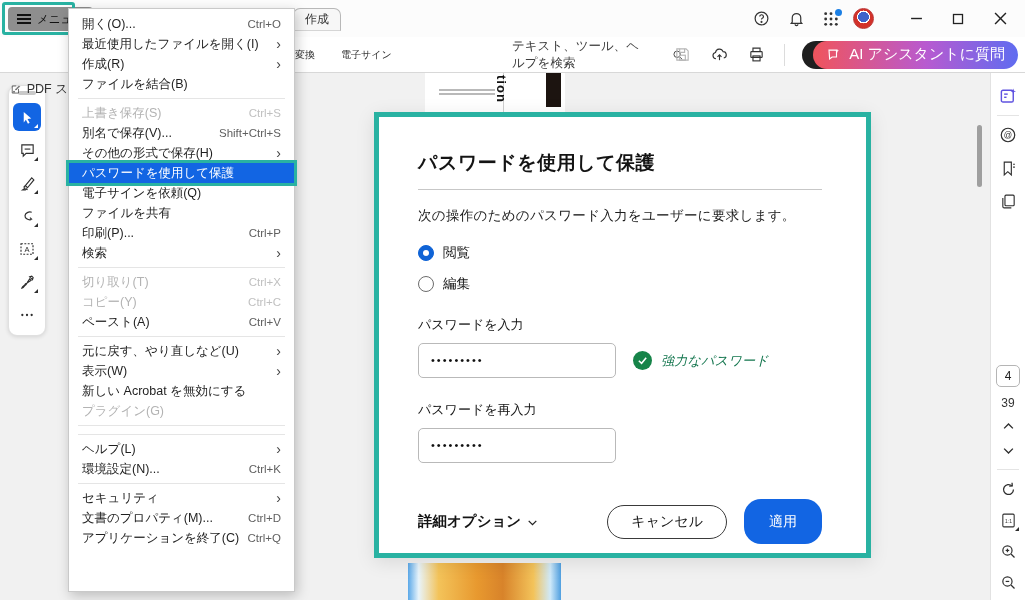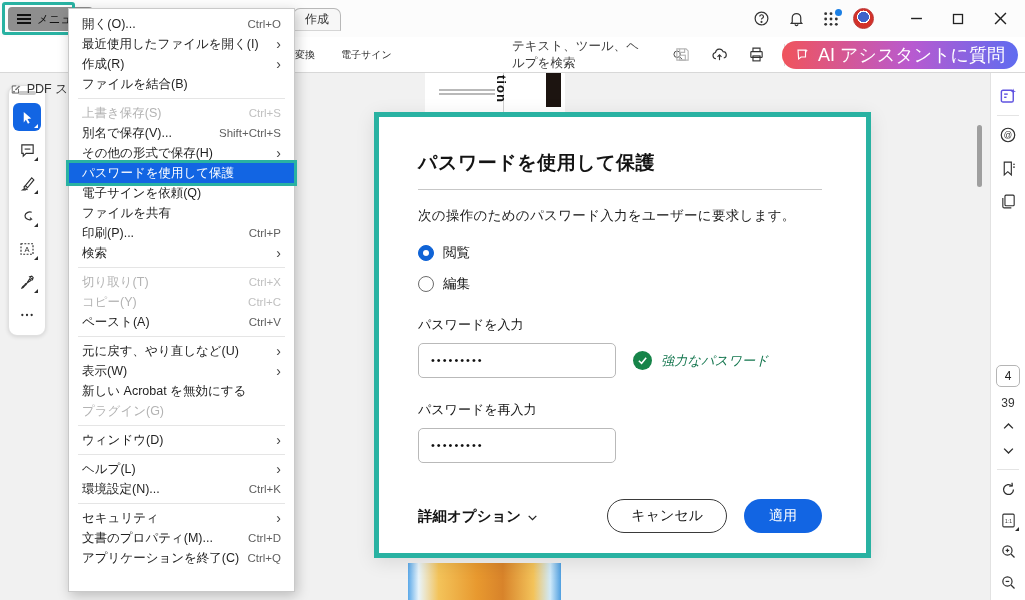--- a/index.html
+++ b/index.html
@@ -23,21 +23,21 @@
   .toolbar { position:absolute; left:0; top:37px; width:1025px; height:36px; background:#ffffff; border-bottom:1px solid #d8d8d8; display:flex; align-items:center; z-index:18; }
   .pdf-tool { position:absolute; left:10px; top:44px; display:flex; align-items:center; gap:6px; font-size:12.5px; color:#333; width:58px; overflow:hidden; white-space:nowrap; }
   .ribbon-tabs { position:absolute; left:295px; display:flex; gap:26px; font-size:10px; color:#333; }
   .ribbon-tabs span { cursor:pointer; }
   .search-box { position:absolute; left:512px; width:172px; display:flex; align-items:center; gap:21px; font-size:12.5px; color:#3d3d3d; cursor:pointer; }
   .act-icons { position:absolute; right:240px; display:flex; align-items:center; gap:19px; }
   .act-icons .ic { color:#333; cursor:pointer; }
   .ic.disabled { color:#b5b5b5; cursor:default; }
   .vsep { width:1px; height:22px; background:#dcdcdc; }
   .share-btn { position:absolute; right:168px; height:28px; padding:0 15px; border-radius:14px; background:#1f1f1f; color:#fff; font-size:12.5px; display:flex; cursor:pointer; }
-  .ai-btn { position:absolute; right:7px; height:28px; padding:0 13px; border-radius:14px; background:linear-gradient(90deg,#f0545c,#b85ad0 55%,#5f6cf0); color:#fff; font-size:18px; display:flex; align-items:center; gap:7px; cursor:pointer; }
+  .ai-btn { position:absolute; right:7px; height:28px; padding:0 13px; border-radius:14px; background:linear-gradient(90deg,#f0545c,#b85ad0 55%,#5f6cf0); color:#fff; font-size:15px; display:flex; align-items:center; gap:7px; cursor:pointer; }
 
   
   .left-rail { position:absolute; left:8px; top:85px; width:38px; background:#fff; border:1px solid #e0e0e0; border-radius:9px; box-shadow:0 1px 4px rgba(0,0,0,.12); display:flex; flex-direction:column; align-items:center; padding:5px 0 6px; gap:5px; z-index:5; }
   .rail-handle { width:18px; height:4px; border-radius:2px; background:#c9c9c9; margin-bottom:3px; }
   .rail-ic { width:28px; height:28px; border-radius:6px; display:flex; align-items:center; justify-content:center; color:#2e2e2e; position:relative; cursor:pointer; }
   .rail-ic.active { background:#1265e3; color:#fff; }
   .rail-ic .corner { position:absolute; right:3px; bottom:3px; width:0; height:0; border-left:4px solid transparent; border-bottom:4px solid currentColor; }
 
   
   .doc-page-top { position:absolute; left:425px; top:73px; width:140px; height:40px; background:#fff; z-index:1; }
@@ -84,21 +84,21 @@
   .pw-row { display:flex; align-items:center; margin-top:9px; }
   .pw-input { width:198px; height:35px; border:1px solid #b9b9b9; border-radius:5px; background:#fff; font-size:11px; letter-spacing:2px; color:#111; padding:0 12px; line-height:33px; overflow:hidden; }
   .strength { display:flex; align-items:center; gap:9px; margin-left:17px; }
   .check-circle { width:19px; height:19px; border-radius:50%; background:#168449; color:#fff; display:flex; align-items:center; justify-content:center; }
   .strength-text { font-size:13px; font-style:italic; color:#12754d; letter-spacing:.3px; }
   .dlg-footer { display:flex; align-items:center; margin-top:36px; }
   .advanced { display:flex; align-items:center; gap:5px; font-size:14.5px; font-weight:bold; color:#141414; cursor:pointer; }
   .advanced svg { margin-top:2px; }
   .spacer { flex:1; }
   .btn-cancel { height:34px; padding:0 23px; border:1.5px solid #3a3a3a; border-radius:17px; background:#fff; font-size:14px; color:#141414; display:flex; align-items:center; cursor:pointer; }
-  .btn-apply { height:34px; padding:0 25px; border:none; border-radius:17px; background:#1265e3; font-size:14px; color:#fff; display:flex; align-items:center; cursor:pointer; margin-left:17px; }
+  .btn-apply { height:45px; padding:0 25px; border:none; border-radius:17px; background:#1265e3; font-size:14px; color:#fff; display:flex; align-items:center; cursor:pointer; margin-left:17px; }
 </style>
 </head>
 <body>
 
 <div class="titlebar">
   <div class="menu-btn">
     <svg width="14" height="12" viewBox="0 0 14 12">
         <g stroke="#111" stroke-width="2">
           <line x1="0" y1="2" x2="14" y2="2"></line>
           <line x1="0" y1="6" x2="14" y2="6"></line>
@@ -427,23 +427,20 @@
   <div class="mi sub">
       <span class="lbl">表示(W)</span>
     </div>
   <div class="mi">
       <span class="lbl">新しい Acrobat を無効にする</span>
     </div>
   <div class="mi dis">
       <span class="lbl">プラグイン(G)</span>
     </div>
   <div class="msep"></div>
-  <div class="mi sub">
-      <span class="lbl">ウィンドウ(D)</span>
-    </div>
   <div class="msep"></div>
   <div class="mi sub">
       <span class="lbl">ヘルプ(L)</span>
     </div>
   <div class="mi">
       <span class="lbl">環境設定(N)...</span>
       <span class="sc">Ctrl+K</span>
     </div>
   <div class="msep"></div>
   <div class="mi sub">

